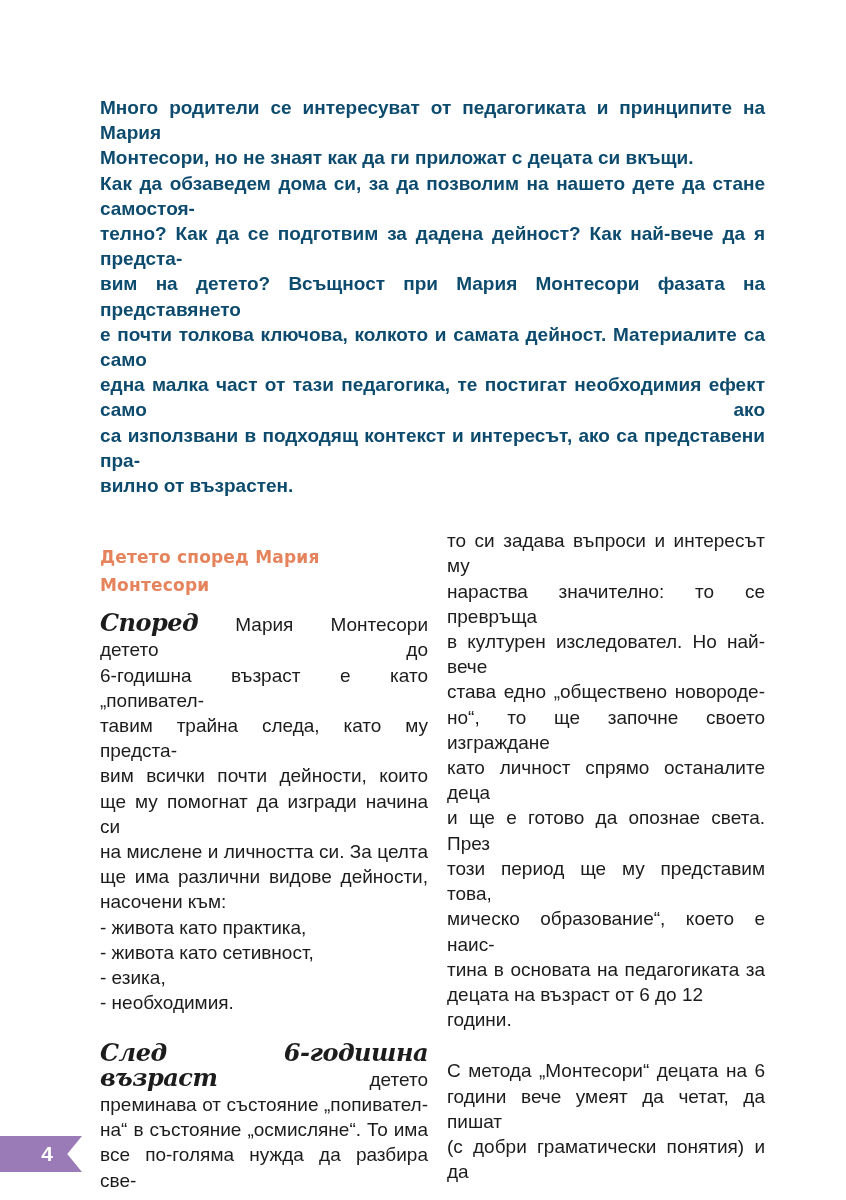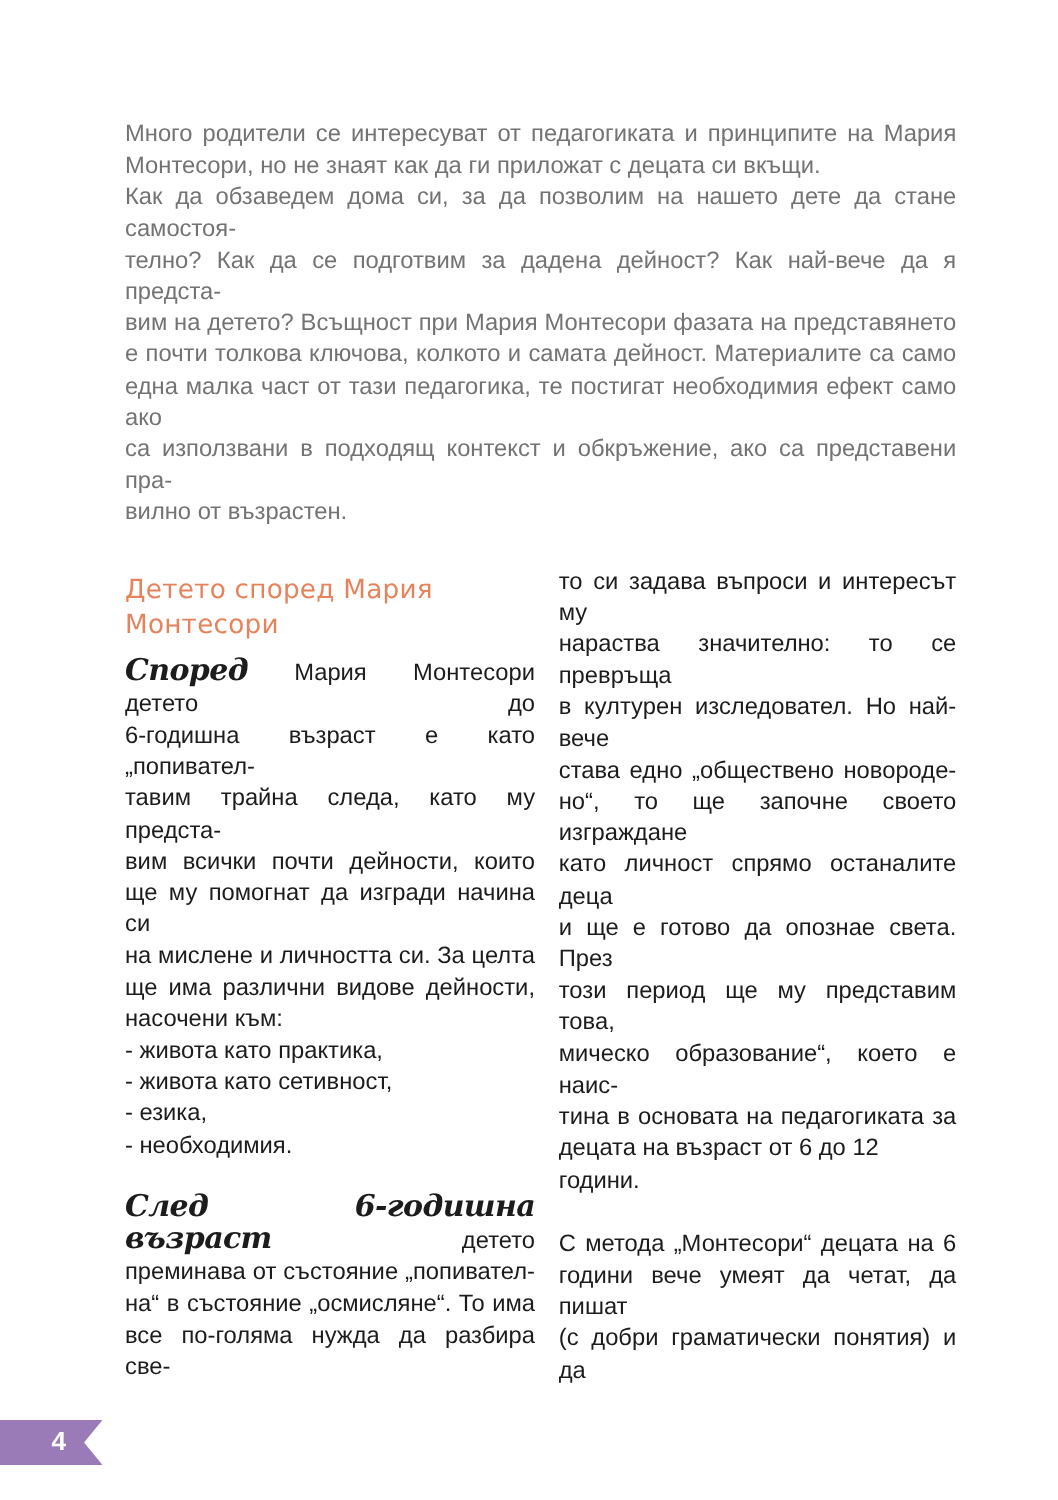--- a/index.html
+++ b/index.html
@@ -16,22 +16,22 @@
   .content {
     position: absolute;
     left: 100px;
     top: 95px;
     width: 665px;
   }
   
   #intro .line {
     font-size: 19px;
     line-height: 25.2px;
-    font-weight: normal;
-    color: #737373;
+    font-weight: bold;
+    color: #0c4a6e;
   }
   
   .line {
     font-size: 19px;
     line-height: 25.2px;
     white-space: normal;
   }
   .line.justify {
     text-align: justify;
     text-align-last: justify;
@@ -41,26 +41,26 @@
   .columns {
     display: flex;
     gap: 19px;
     margin-top: 30px;
     align-items: flex-start;
   }
   .col-left { width: 328px; flex: 0 0 328px; }
   .col-right { width: 318px; flex: 0 0 318px; }
   .col-heading {
     font-family: "DejaVu Sans", sans-serif;
-    font-size: 21px;
+    font-size: 17px;
     line-height: 28px;
     letter-spacing: 0.2px;
     color: #E5845C;
-    margin: 4px 0 13px 0;
-    font-weight: 400;
+    margin: 15px 0 13px 0;
+    font-weight: 700;
   }
   .script {
     font-family: "DejaVu Serif", serif;
     font-style: italic;
     font-weight: bold;
     font-size: 24px;
     line-height: 20px;
     letter-spacing: -0.5px;
   }
   .ribbon {
@@ -89,21 +89,21 @@
 
     <div id="intro">
         <div class="para">
           <div class="line justify">Много родители се интересуват от педагогиката и принципите на Мария</div>
           <div class="line">Монтесори, но не знаят как да ги приложат с децата си вкъщи.</div>
           <div class="line justify">Как да обзаведем дома си, за да позволим на нашето дете да стане самостоя-</div>
           <div class="line justify">телно? Как да се подготвим за дадена дейност? Как най-вече да я предста-</div>
           <div class="line justify">вим на детето? Всъщност при Мария Монтесори фазата на представянето</div>
           <div class="line justify">е почти толкова ключова, колкото и самата дейност. Материалите са само</div>
           <div class="line justify">една малка част от тази педагогика, те постигат необходимия ефект само ако</div>
-          <div class="line justify">са използвани в подходящ контекст и обкръжение, ако са представени пра-</div>
+          <div class="line justify">са използвани в подходящ контекст и интересът, ако са представени пра-</div>
           <div class="line">вилно от възрастен.</div>
         </div>
       </div>
 
     <div class="columns">
       <div class="col-left">
         <h2 class="col-heading">Детето според Мария Монтесори</h2>
         <div id="left-col-paras">
             <div class="para">
               <div class="line justify"><span class="script">Според</span> Мария Монтесори детето до</div>

